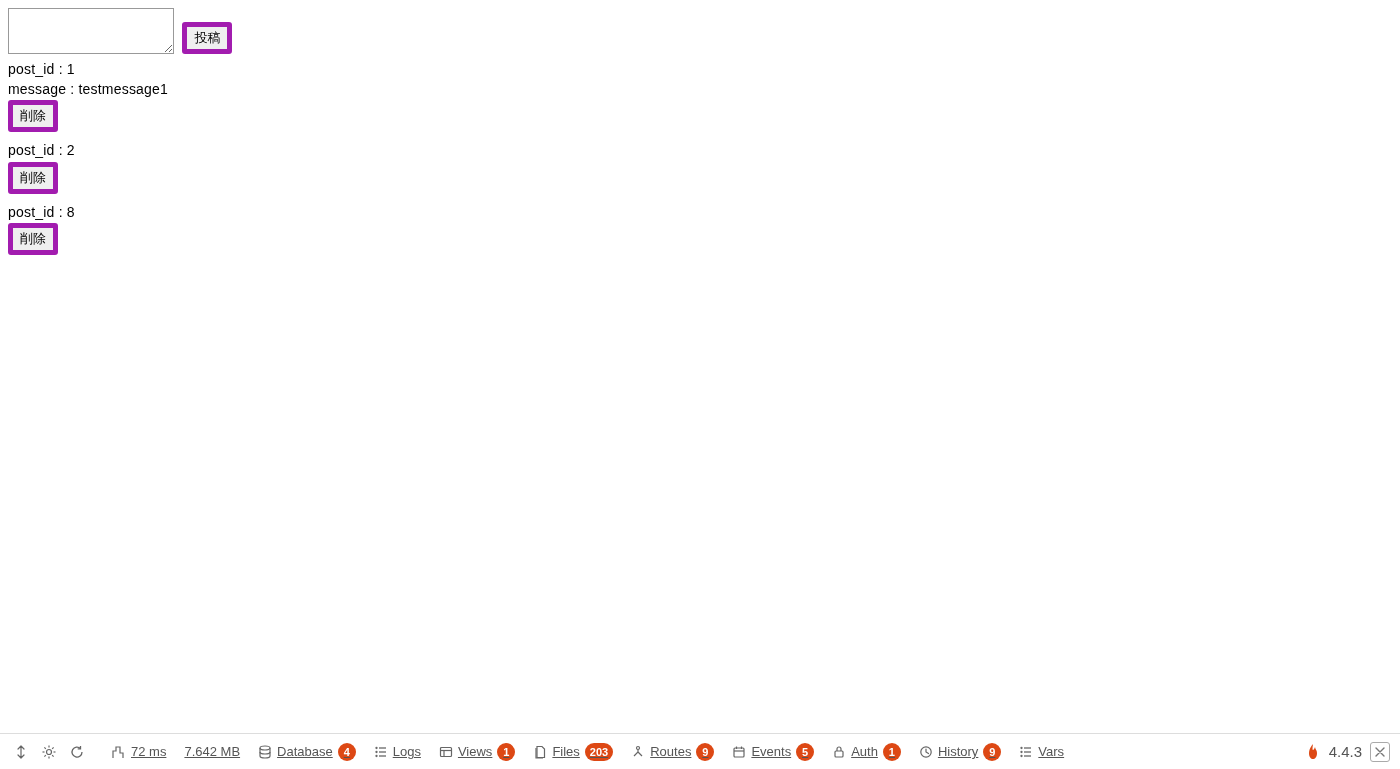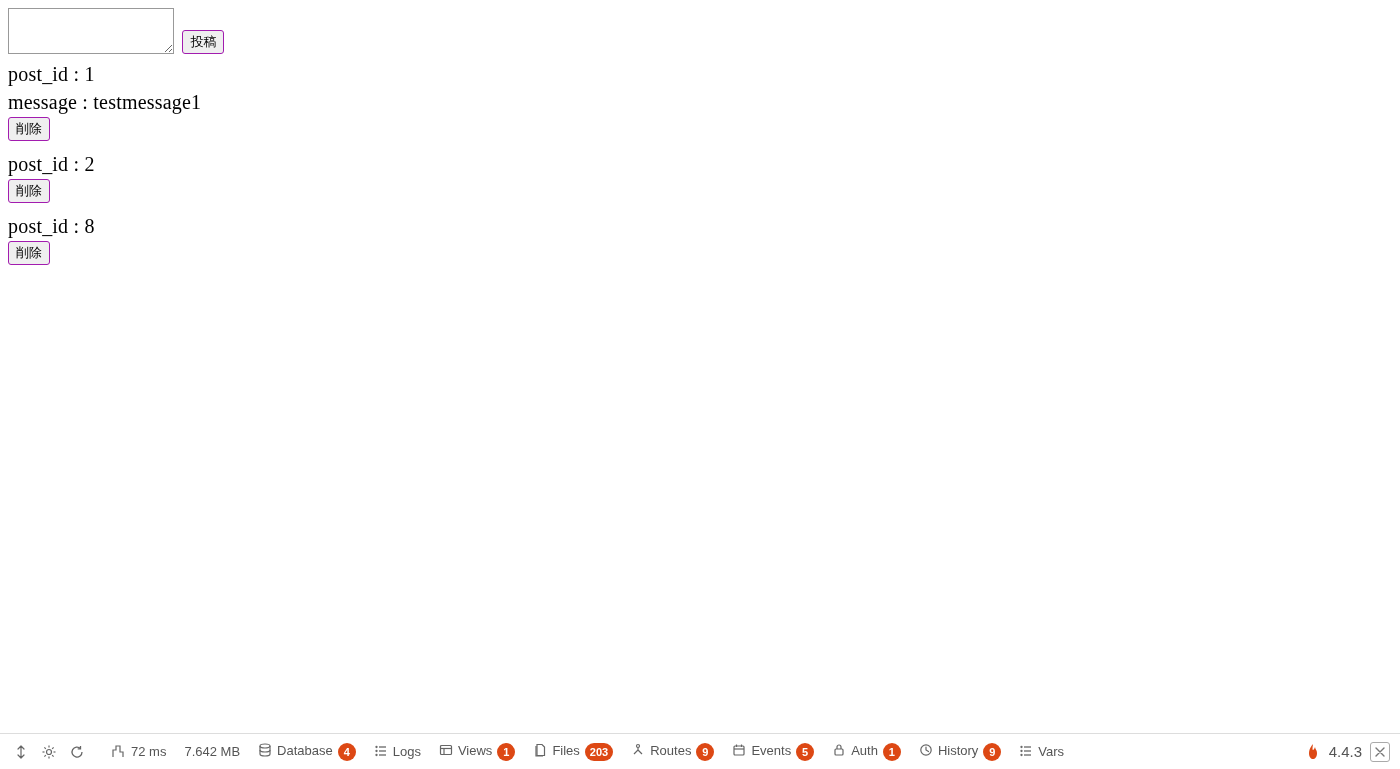--- a/index.html
+++ b/index.html
@@ -29,36 +29,35 @@
       font-size: 13px;
       padding: 2px;
       resize: both;
       vertical-align: bottom;
     }
     button.btn {
       font-family: inherit;
       font-size: 13px;
       padding: 2px 7px;
       background: #efefef;
-      border: 1px solid #a21caf;
+      border: 5px solid #a21caf;
       border-radius: 3px;
       cursor: pointer;
       vertical-align: bottom;
       margin-left: 4px;
     }
     button.btn-delete {
       margin-left: 0;
       margin-top: 1px;
       margin-bottom: 7px;
     }
     .post-line {
-      font-size: 20px;
+      font-size: 14px;
       line-height: 1.4;
       letter-spacing: 0.2px;
-      font-family: Liberation Serif, serif;
     }
     .posts {
       margin-top: 6px;
     }
     .post-item {
       margin-bottom: 2px;
     }
 
     
     .debug-bar {
@@ -90,24 +89,26 @@
       flex: 1;
     }
     .debug-right {
       display: flex;
       align-items: center;
       gap: 8px;
       flex: none;
     }
     .tab {
       display: inline-flex;
+      align-items: center;
       gap: 5px;
       color: #555;
       cursor: pointer;
       white-space: nowrap;
+      text-decoration: underline;
     }
     .tab .icon {
       display: inline-flex;
       color: #666;
     }
     .icon-btn {
       display: inline-flex;
       align-items: center;
       justify-content: center;
       width: 22px;

